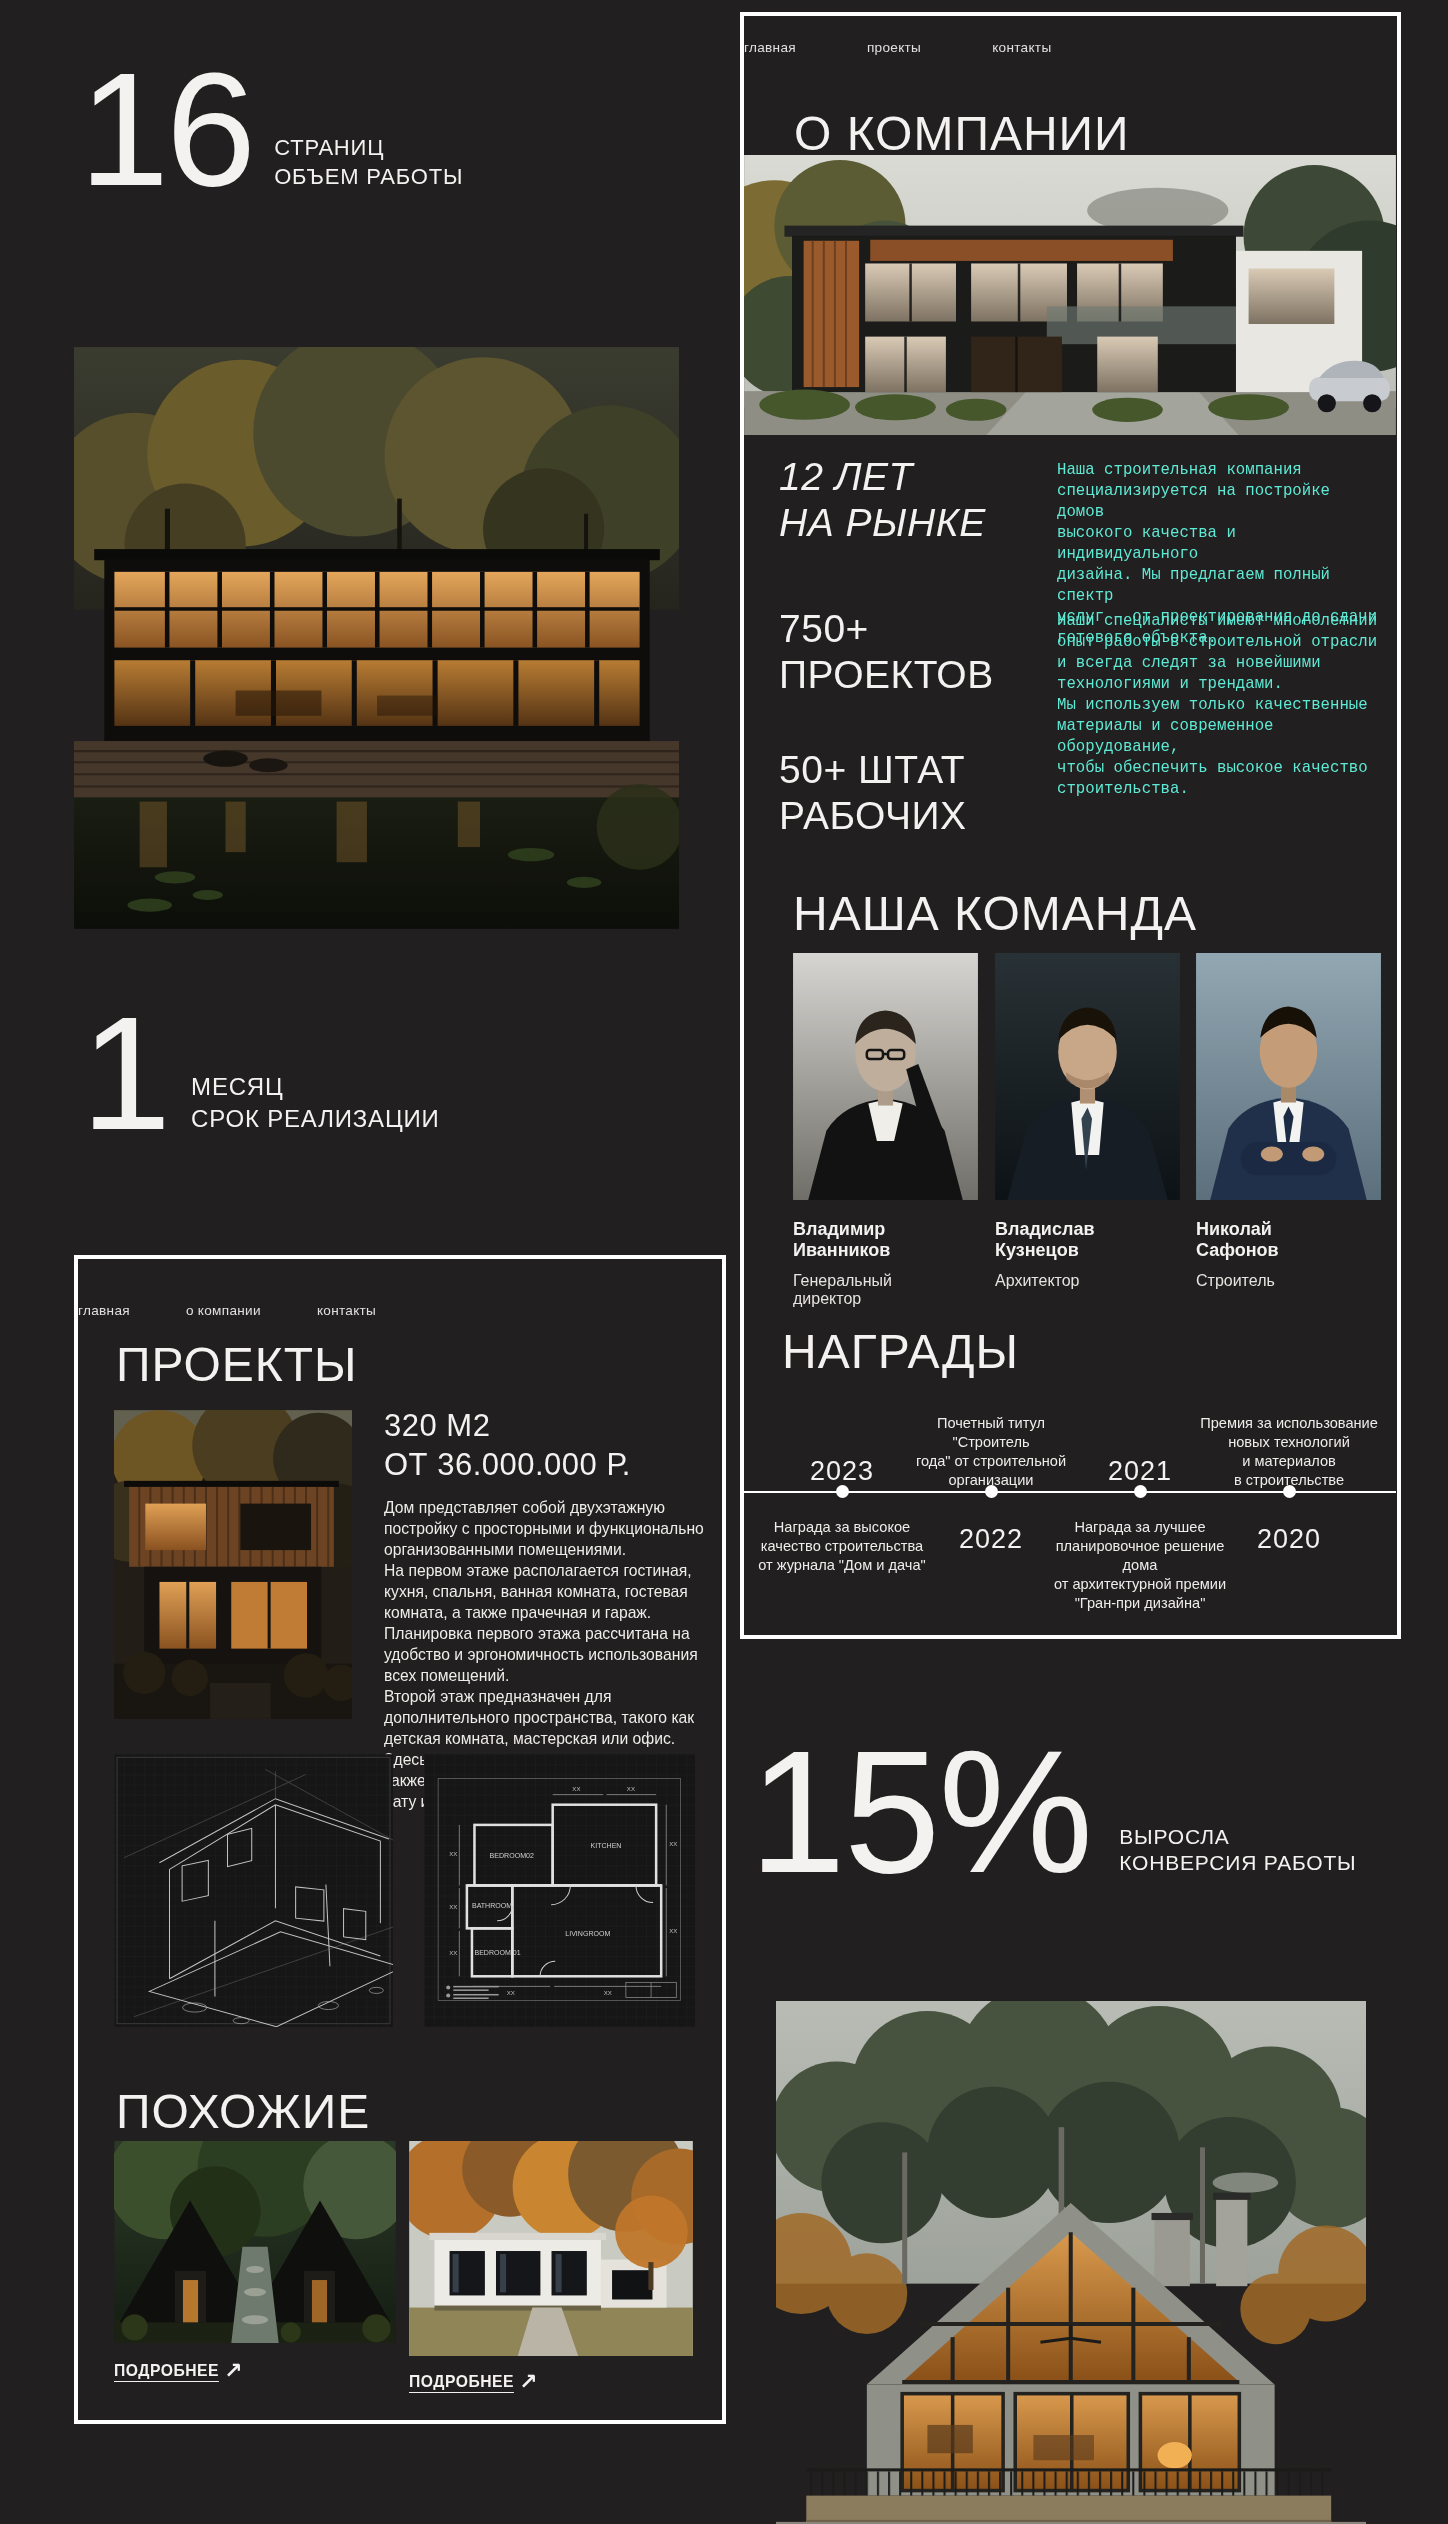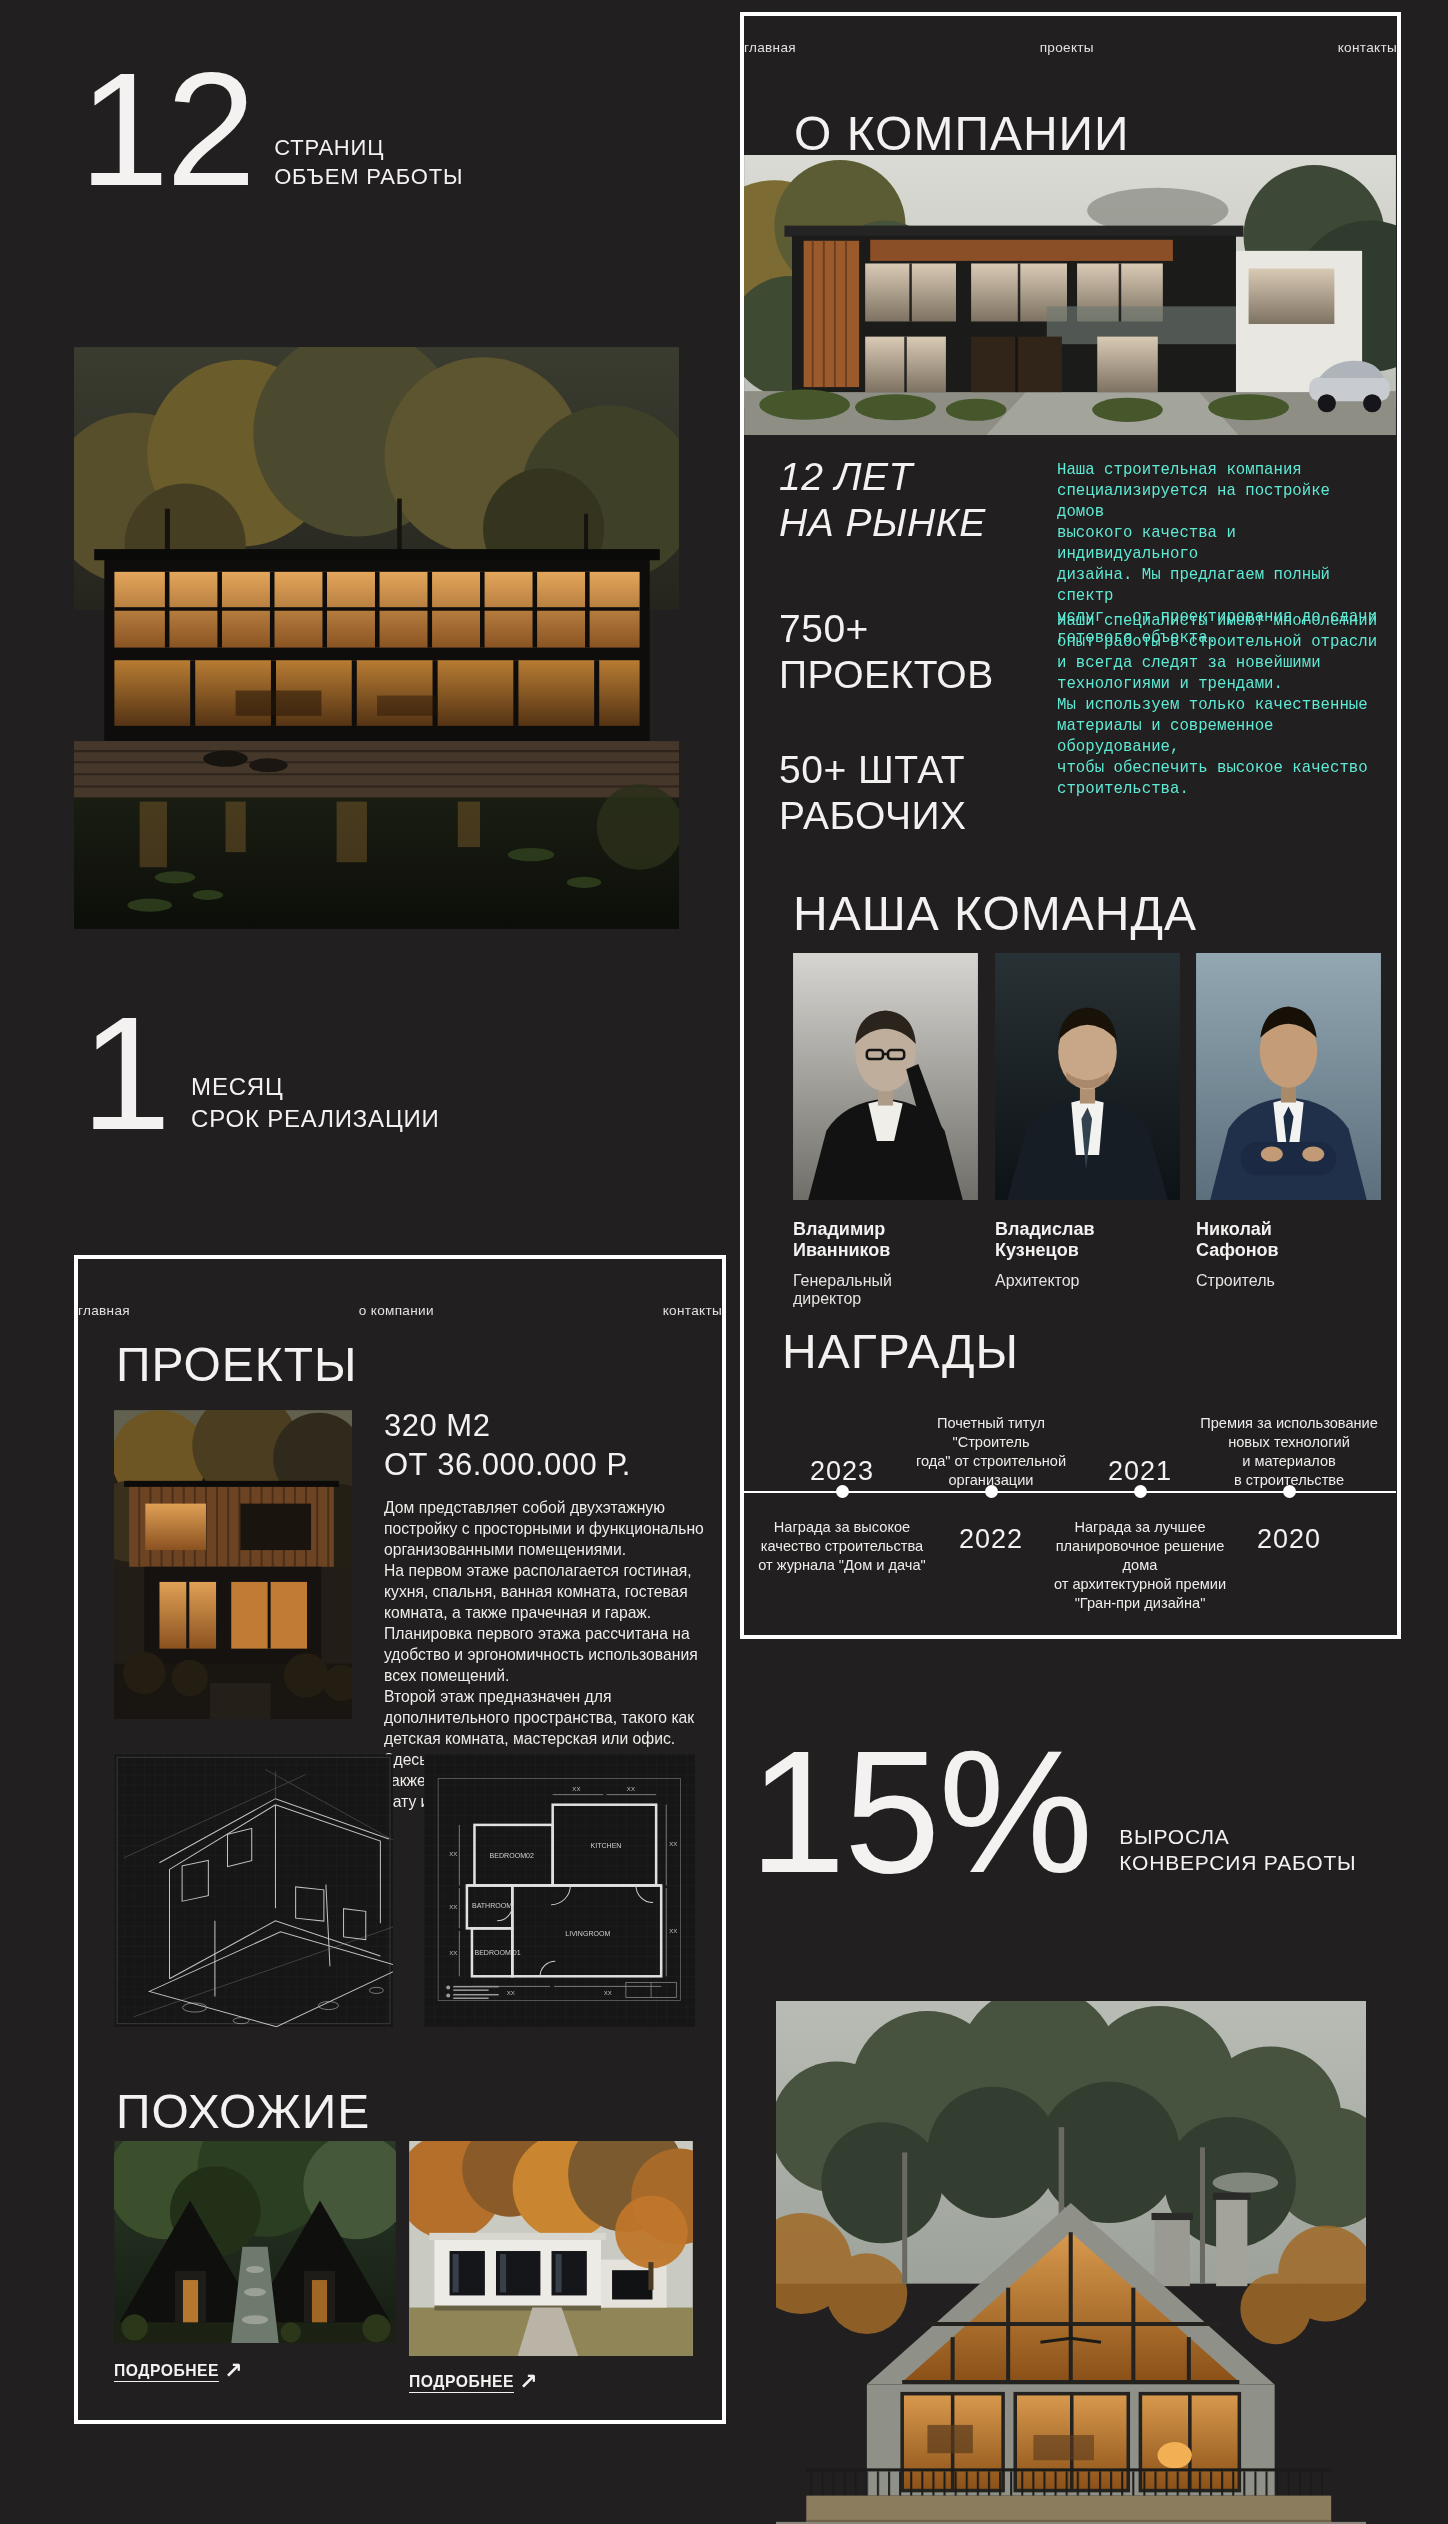--- a/index.html
+++ b/index.html
@@ -1,19 +1,19 @@
 <!DOCTYPE html>
 <html style="font-size:8px"><head>
 <meta charset="utf-8">
 <style>
   html,body{margin:0;padding:0;background:#211F20;}
   .canvas{position:relative;width:1449px;height:2765px;background:#211F20;overflow:hidden;
           font-family:"Liberation Sans","DejaVu Sans",sans-serif;color:#F4F2F0;}
   .panel{position:absolute;border:4px solid #FFFFFF;box-sizing:border-box;background:#211F20;}
-  .panel-nav{position:absolute;left:0;right:0;display:flex;justify-content:space-between;align-items:center;}
+  .panel-nav{position:absolute;left:0;right:0;display:flex;justify-content:flex-start;align-items:center;}
   .nav-link{font-size:13.6px;color:#E2E0DE;letter-spacing:0.3px;cursor:pointer;}
   .big-stat{position:absolute;display:flex;align-items:flex-end;}
   .big-num{font-size:162px;line-height:.82;font-weight:400;letter-spacing:-3px;}
   .big-label{font-size:22px;line-height:29px;letter-spacing:0.8px;margin-bottom:5px;white-space:pre-line;}
   .sec-title{font-size:48px;font-weight:400;letter-spacing:1px;line-height:1;}
   .abs{position:absolute;}
   .stat-val{font-size:39px;line-height:46px;letter-spacing:0.5px;white-space:pre-line;}
   .stat-text{font-size:15.7px;line-height:21px;color:#5eead4;white-space:pre-line;font-family:Liberation Mono, monospace;}
   .member{position:absolute;width:155px;}
   .member-photo{width:185px;height:247px;display:block;}
@@ -30,21 +30,21 @@
   .more-label{font-size:15.7px;font-weight:700;letter-spacing:0.5px;text-decoration:underline;text-underline-offset:4.5px;}
   .more-arrow{font-size:22px;font-weight:700;line-height:1;}
   svg{display:block;}
 </style>
 </head>
 <body>
 
 <div class="canvas">
 
   <div class="big-stat" style="left:79px;top:63px;">
-    <div class="big-num">12</div>
+    <div class="big-num">16</div>
     <div class="big-label" style="margin-left:21px;">СТРАНИЦ
 ОБЪЕМ РАБОТЫ</div>
   </div>
 
   <svg class="abs" style="left:74px;top:347px;" width="605" height="582" viewBox="0 0 1198 1152">
     <defs>
       <linearGradient id="lhSky" x1="0" y1="0" x2="0" y2="1">
           <stop offset="0" stop-color="#3b3c30"></stop>
           <stop offset="1" stop-color="#25251e"></stop>
         </linearGradient>

